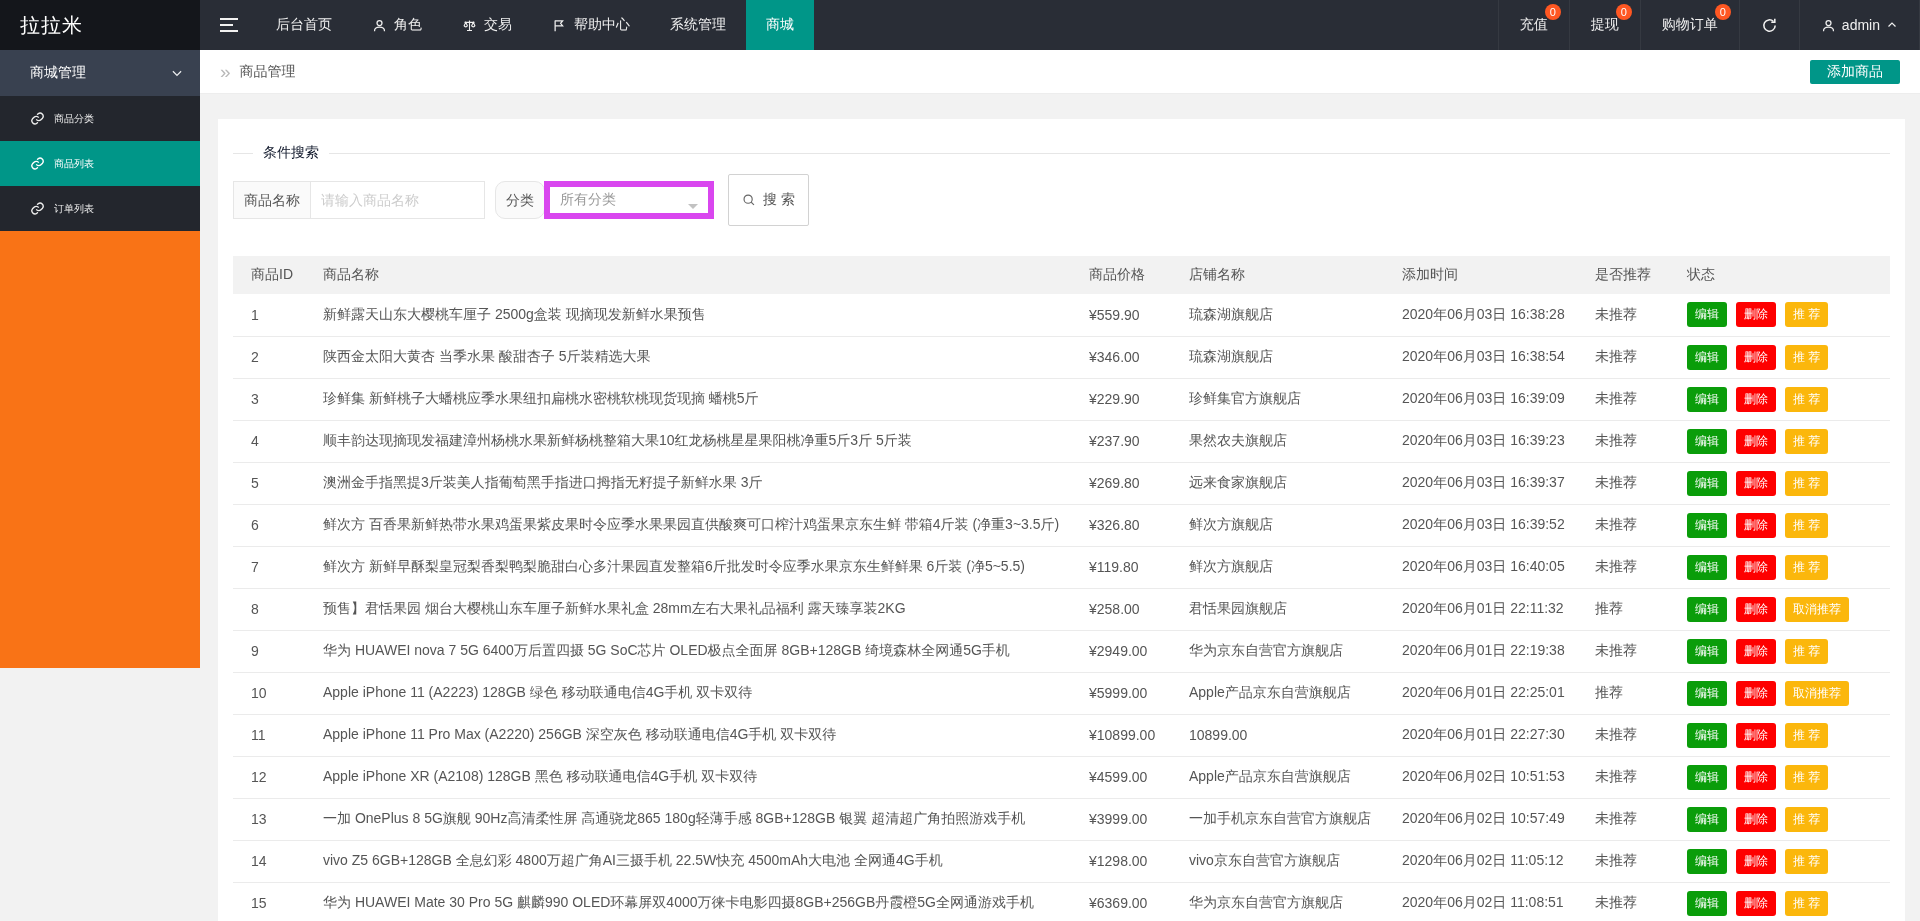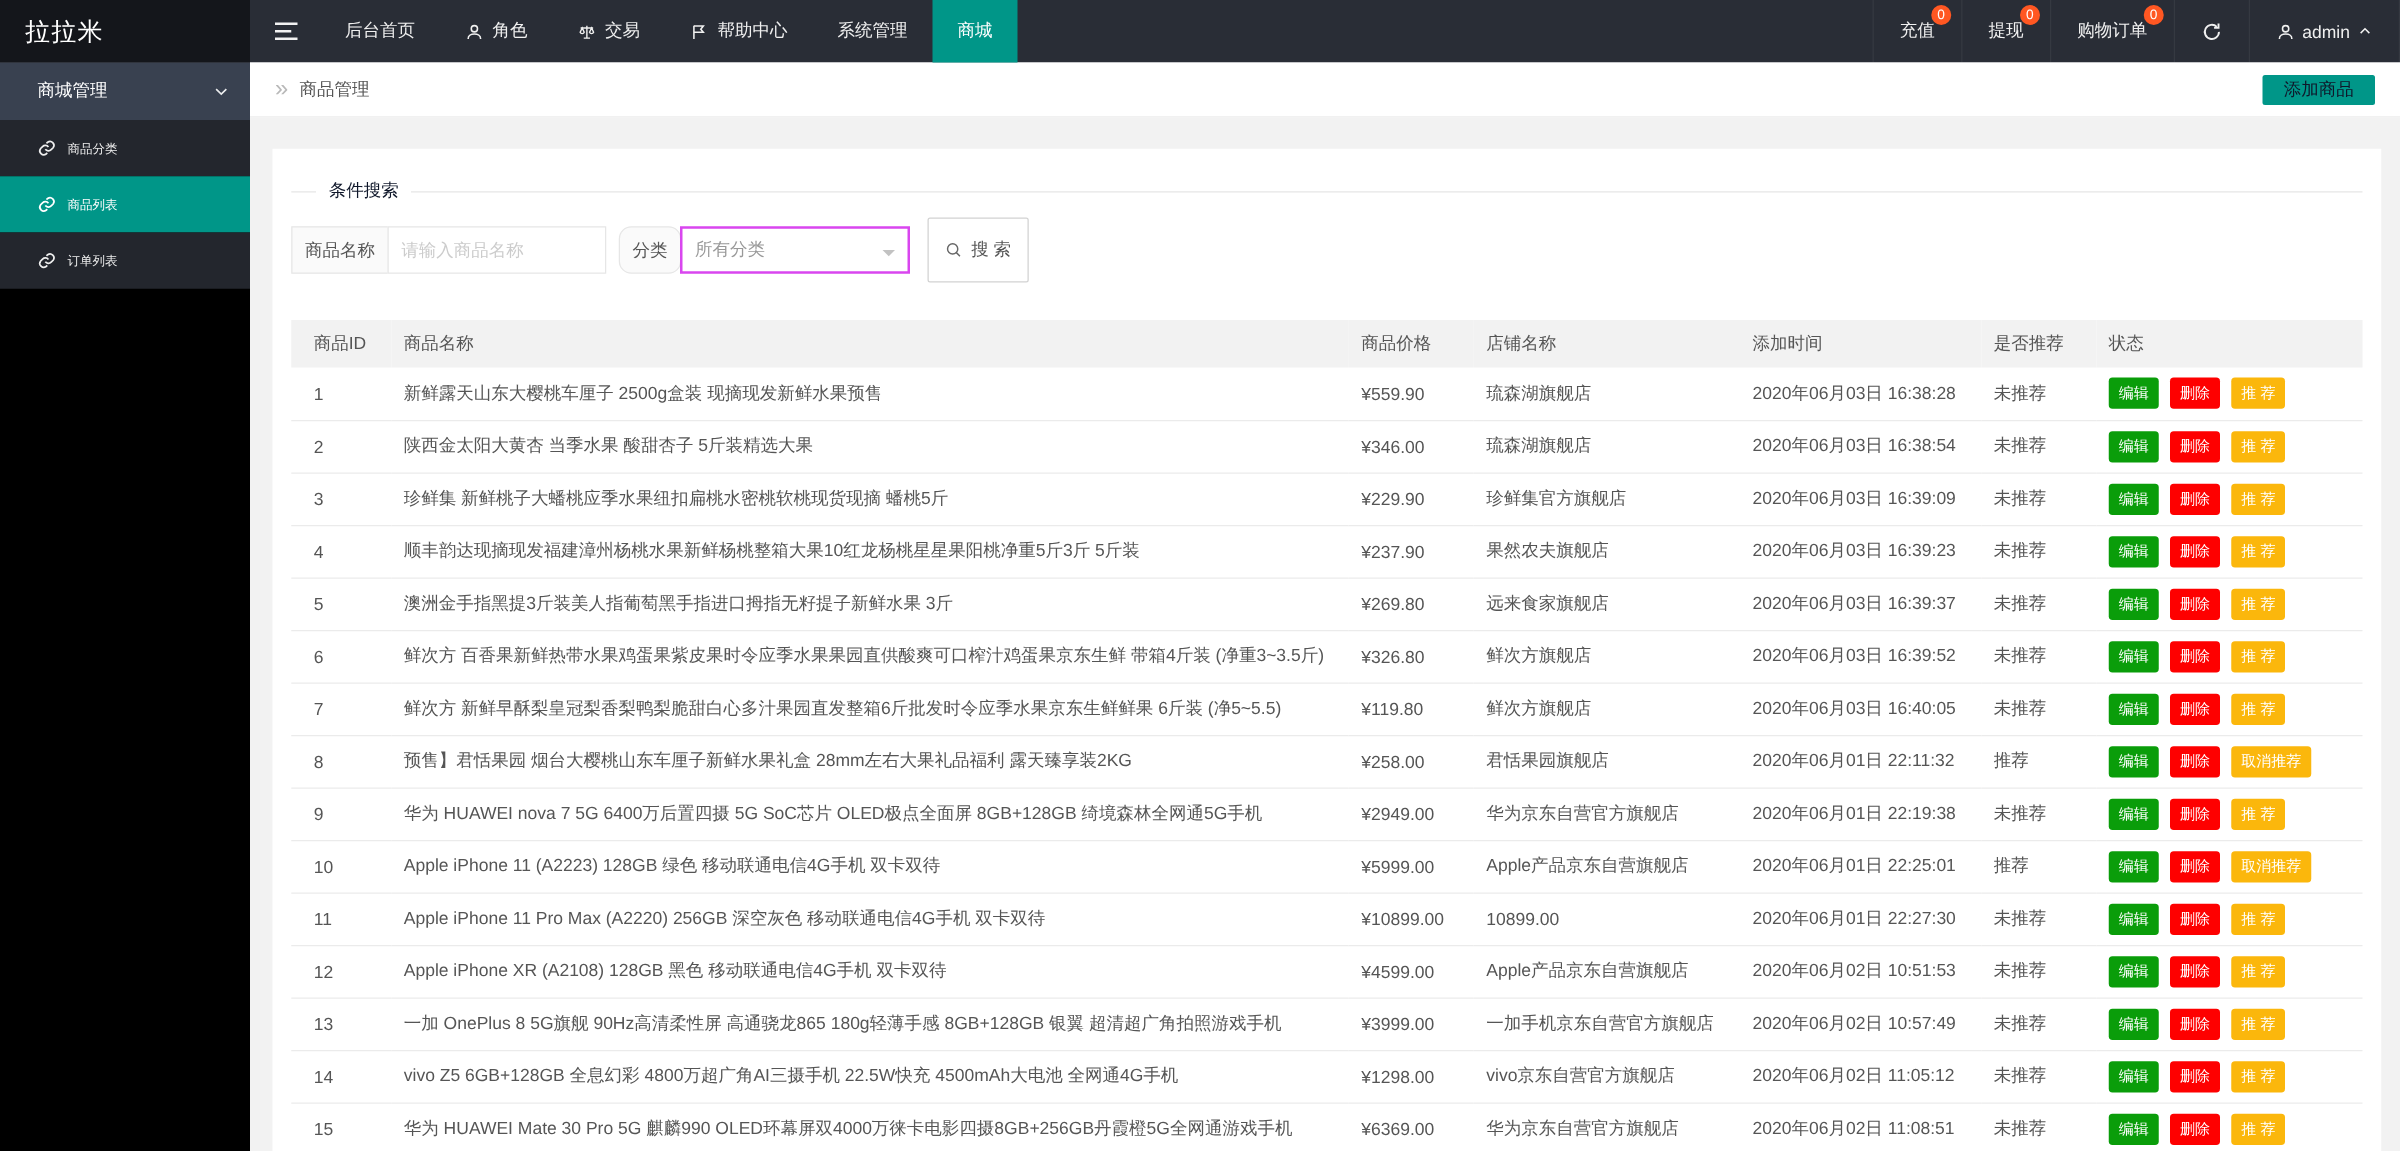--- a/index.html
+++ b/index.html
@@ -23,45 +23,45 @@
   .nav-item svg { width:15px; height:15px; }
   .nav-right { margin-left:auto; display:flex; }
   .nav-right-item { position:relative; display:flex; align-items:center; gap:6px; padding:0 21px; font-size:14px; cursor:pointer; border-left:1px solid rgba(255,255,255,.06); }
   .nav-right-item:last-child { border-right:1px solid rgba(255,255,255,.06); }
   .badge { position:absolute; top:4px; right:8px; background:var(--badge,#ff5722); color:#fff; font-size:11px; line-height:16px; min-width:16px; text-align:center; border-radius:8px; padding:0 4px; }
   .nav-right-item svg { width:17px; height:17px; }
   .user svg.u { width:15px; height:15px; }
   .user svg.c { width:12px; height:12px; }
 
   
-  .sidebar { position:absolute; left:0; top:50px; width:200px; height:871px; background:#000000; }
+  .sidebar { position:absolute; left:0; top:50px; width:200px; height:618px; background:#f97316; }
   .side-parent { height:46px; background:#394150; color:#fff; display:flex; align-items:center; justify-content:space-between; padding:0 16px 0 30px; font-size:14px; cursor:pointer; }
   .side-parent svg { width:14px; height:14px; opacity:.9; }
   .side-item { height:45px; background:#23262d; color:#eee; display:flex; align-items:center; gap:9px; padding-left:30px; font-size:10px; cursor:pointer; }
   .side-item.active { background:var(--accent,#009688); color:#fff; }
   .side-item svg { width:15px; height:15px; flex:none; }
 
   
   .main { margin-left:200px; height:871px; }
   .topbar { height:44px; background:#fff; display:flex; align-items:center; padding:0 20px; border-bottom:1px solid #ededed; }
   .crumb-icon { color:#b9b9b9; font-size:19px; margin-right:9px; line-height:1; }
   .crumb { font-size:14px; color:#555; }
-  .add-btn { margin-left:auto; background:var(--accent,#009688); color:#0f172a; border:none; height:24px; padding:0 17px; font-size:14px; border-radius:2px; cursor:pointer; font-family:inherit; }
+  .add-btn { margin-left:auto; background:var(--accent,#009688); color:#ffffff; border:none; height:24px; padding:0 17px; font-size:14px; border-radius:2px; cursor:pointer; font-family:inherit; }
 
   .card { margin:25px 15px 0 18px; background:#fff; padding:15px; min-height:800px; }
 
   fieldset.search-field { border:none; border-top:1px solid #e6e6e6; margin:10px 0 0 0; padding:0; }
   fieldset.search-field legend { margin-left:20px; padding:0 10px; font-size:14px; color:#0f172a; }
 
   .form-row { display:flex; align-items:center; margin-top:12px; }
   .flabel { height:38px; line-height:36px; border:1px solid #e6e6e6; background:#fafafa; padding:0 10px; font-size:14px; color:#555; flex:none; }
   .ftext { height:38px; border:1px solid #e6e6e6; margin-left:-1px; padding:0 10px; width:175px; font-size:14px; color:#333; outline:none; font-family:inherit; background:#fff; }
   .ftext::placeholder { color:#ccc; }
   .cat { margin-left:10px;border-radius:10px; }
-  .fselect { height:38px; border:2px solid #d946ef; margin-left:-1px; width:184px; display:flex; align-items:center; padding:0 10px; font-size:14px; color:#999; position:relative; cursor:pointer; background:#fff; }
+  .fselect { height:38px; border:6px solid #d946ef; margin-left:-1px; width:170px; display:flex; align-items:center; padding:0 10px; font-size:14px; color:#999; position:relative; cursor:pointer; background:#fff; }
   .fselect .arr { position:absolute; right:10px; top:17px; width:0; height:0; border:5px solid transparent; border-top-color:#c2c2c2; }
   .search-btn { margin-left:14px; height:52px; background:#fff; border:1px solid #d2d2d2; border-radius:2px; padding:0 13px; display:flex; align-items:center; gap:7px; font-size:14px; color:#555; cursor:pointer; font-family:inherit; }
   .search-btn svg { width:14px; height:14px; }
 
   
   table.products { width:100%; border-collapse:collapse; table-layout:fixed; margin-top:30px; font-size:14px; color:#555; }
   table.products th { background:#f2f2f2; height:38px; text-align:left; font-weight:normal; color:#555; padding:0 10px; white-space:nowrap; }
   table.products td { height:42px; border-bottom:1px solid #ebebeb; padding:0 10px; white-space:nowrap; overflow:hidden; }
   table.products th:first-child, table.products td:first-child { padding-left:18px; }
   .abtn { border:none; border-radius:3px; color:#fff; font-size:12px; height:25px; padding:0 8px; margin-right:9px; cursor:pointer; font-family:inherit; }

